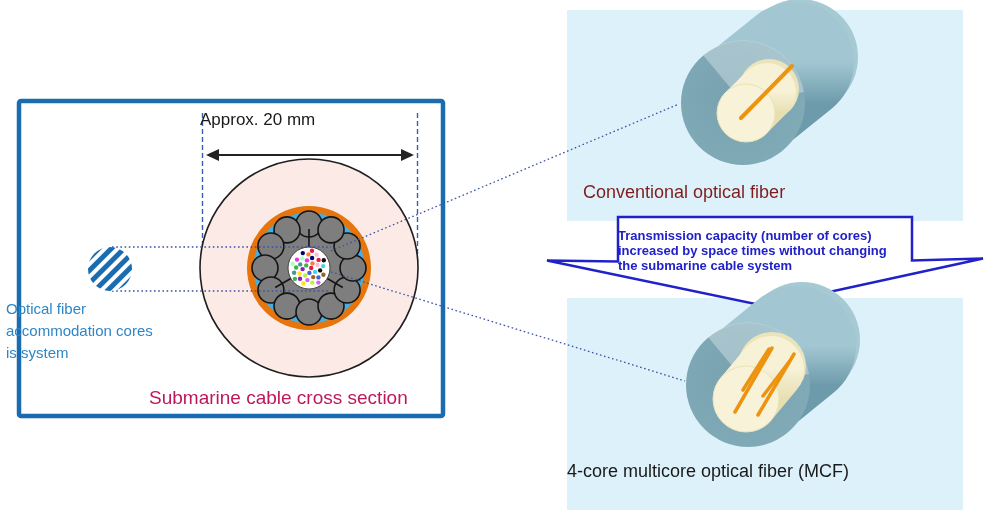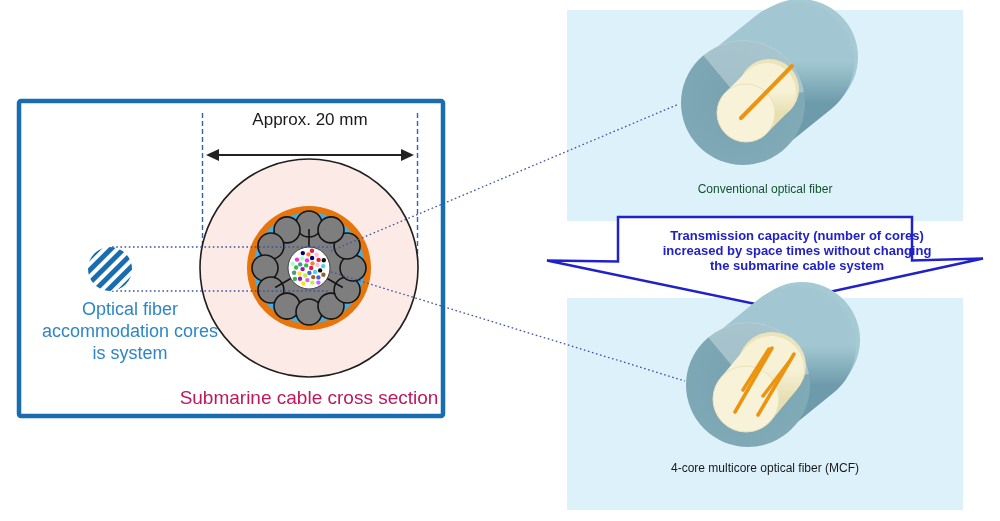--- a/index.html
+++ b/index.html
@@ -1,26 +1,26 @@
 <!DOCTYPE html>
 <html><head>
 <meta charset="utf-8">
 <style>
   html,body{margin:0;padding:0;background:#ffffff;}
   #stage{position:relative;width:1000px;height:521px;background:#ffffff;overflow:hidden;
          font-family:"Liberation Sans", sans-serif;}
   #gfx{position:absolute;left:0;top:0;z-index:1;}
-  .txt{position:absolute;z-index:2;text-align:center;}
+  .txt{position:absolute;z-index:2;}
   .dim-label{left:200px;top:110px;width:220px;font-size:17px;color:#1a1a1a;}
-  .blue-note{left:20px;top:298px;width:220px;font-size:18px;line-height:22px;color:#2E86C8;}
+  .blue-note{left:6px;top:298px;width:220px;font-size:15px;line-height:22px;color:#2E86C8;}
   .caption{left:149px;top:387px;width:320px;font-size:19px;color:#be185d;}
-  .panel-label-top{left:567px;top:182px;width:396px;font-size:12px;color:#14532d;}
-  .panel-label-bottom{left:567px;top:461px;width:396px;font-size:12px;color:#1a1a1a;}
+  .panel-label-top{left:583px;top:182px;width:396px;font-size:18px;color:#7f1d1d;}
+  .panel-label-bottom{left:567px;top:461px;width:396px;font-size:18px;color:#1a1a1a;}
   .callout-text{left:618px;top:228px;width:294px;font-size:13px;font-weight:bold;
-                line-height:15px;color:#2121C9;padding-left:32px;}
+                line-height:15px;color:#2121C9;}
   .line{display:block;}
 </style>
 </head>
 <body>
 
 <div id="stage">
 
   <svg id="gfx" width="1000" height="521" viewBox="0 0 1000 521">
     <defs>
       <pattern id="hatch" patternUnits="userSpaceOnUse" width="9" height="9" patternTransform="rotate(45)">

